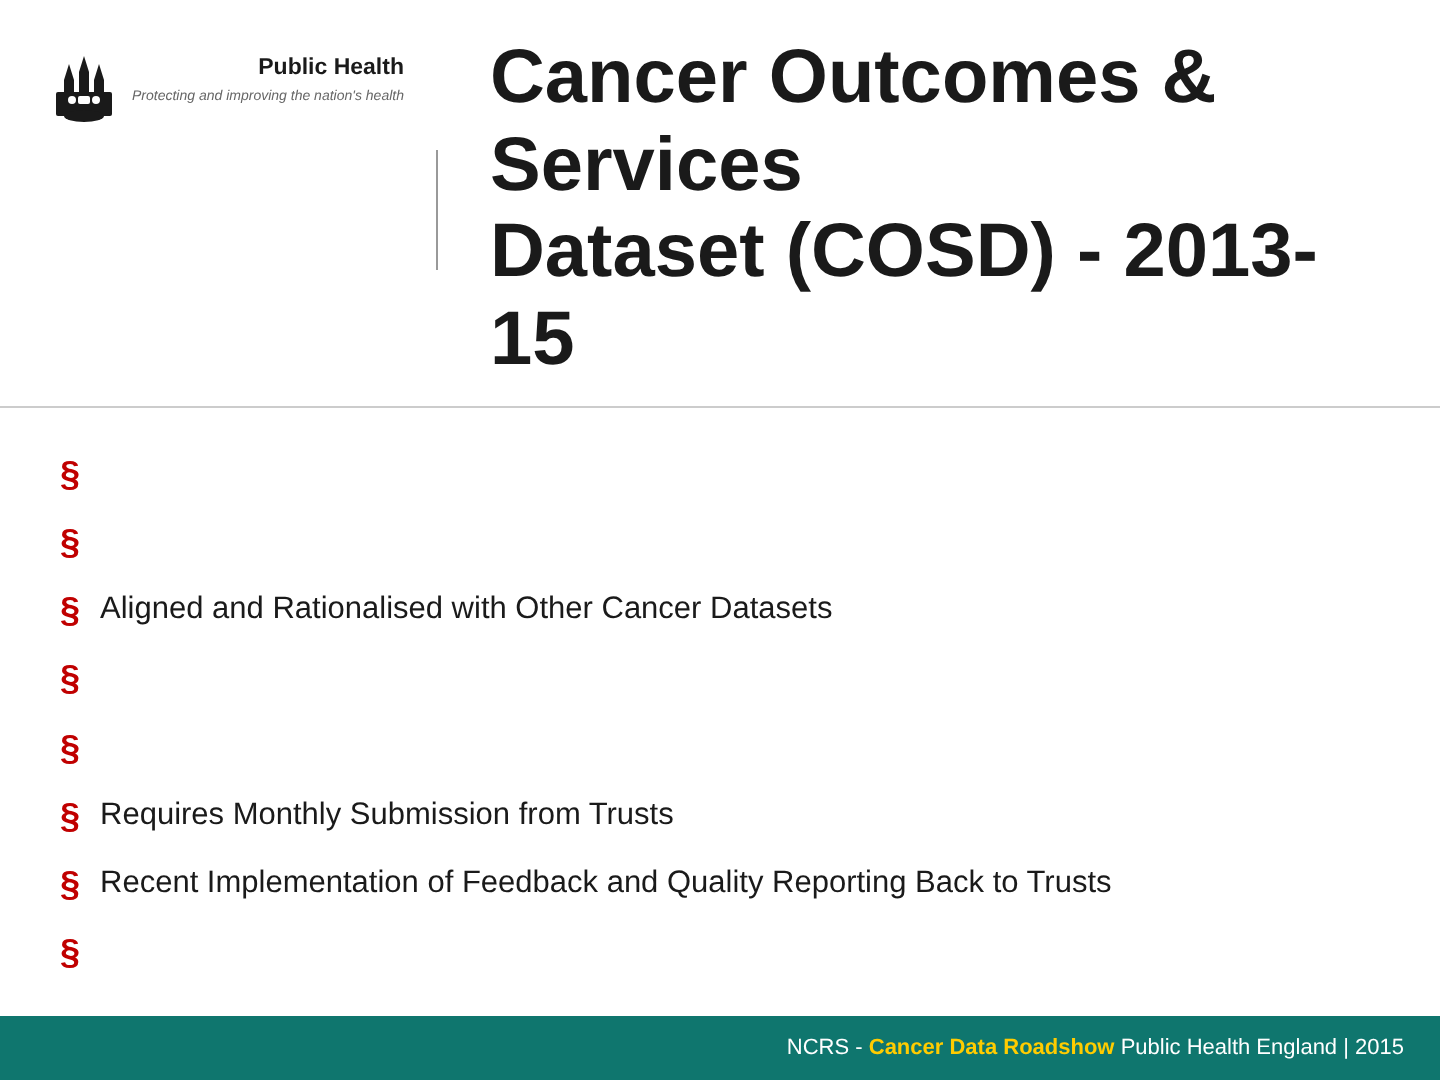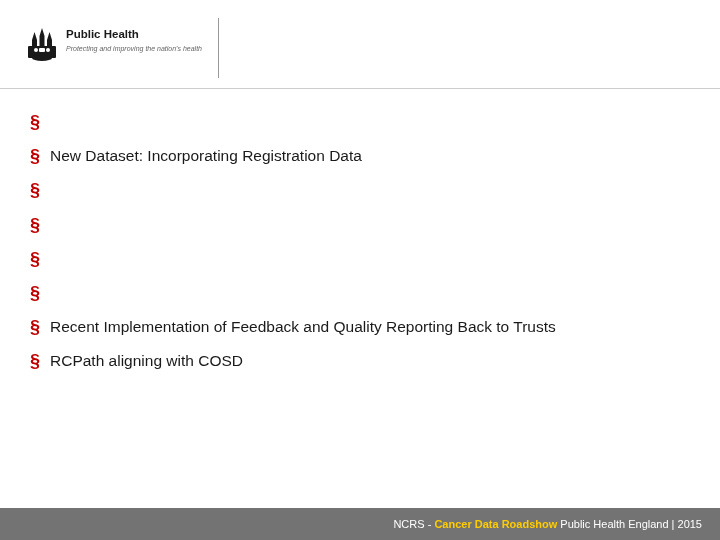--- a/index.html
+++ b/index.html
@@ -66,21 +66,21 @@
       font-weight: bold;
       flex-shrink: 0;
     }
 
     
     .footer {
       position: absolute;
       bottom: 0;
       left: 0;
       right: 0;
-      background: #737373;
+      background: #0f766e;
       height: 32px;
       display: flex;
       align-items: center;
       justify-content: flex-end;
       padding: 0 18px;
     }
 
     .footer-text {
       font-size: 11px;
       color: #fff;
@@ -100,20 +100,21 @@
     }
 
     .phe-crest {
       width: 36px;
       height: 44px;
     }
 
     .phe-name-block {
       display: flex;
       flex-direction: column;
+      align-items: flex-end;
     }
 
     .phe-name-line1 {
       font-size: 11.5px;
       font-weight: bold;
       color: #1a1a1a;
       line-height: 1.2;
     }
 
     .phe-tagline-line {
@@ -159,50 +160,56 @@
       </svg>
 
       <div class="phe-name-block">
         <span class="phe-name-line1">Public Health</span>
         <span class="phe-tagline-line">Protecting and improving the nation's health</span>
       </div>
     </div>
 
     <div class="header-divider"></div>
 
+    <div class="title-area">
+      <div class="main-title">
+        <span>Cancer Outcomes &amp; Services</span><br>
+        <span>Dataset (COSD) -  2013-15</span>
+      </div>
+    </div>
   </div>
 
   <div class="content">
     <ul class="bullet-list">
     <li>
           <span class="bullet-marker">§</span>
         </li>
         <li>
           <span class="bullet-marker">§</span>
-          <span>New Dataset: Incorporating Registration Data</span>
-        </li>
-        <li>
-          <span class="bullet-marker">§</span>
-        </li>
-        <li>
-          <span class="bullet-marker">§</span>
-        </li>
-        <li>
-          <span class="bullet-marker">§</span>
-        </li>
-        <li>
-          <span class="bullet-marker">§</span>
+        </li>
+        <li>
+          <span class="bullet-marker">§</span>
+          <span>Aligned and Rationalised with Other Cancer Datasets</span>
+        </li>
+        <li>
+          <span class="bullet-marker">§</span>
+        </li>
+        <li>
+          <span class="bullet-marker">§</span>
+        </li>
+        <li>
+          <span class="bullet-marker">§</span>
+          <span>Requires Monthly Submission from Trusts</span>
         </li>
         <li>
           <span class="bullet-marker">§</span>
           <span>Recent Implementation of Feedback and Quality Reporting Back to Trusts</span>
         </li>
         <li>
           <span class="bullet-marker">§</span>
-          <span>RCPath aligning with COSD</span>
         </li>
       </ul>
   </div>
 
   <div class="footer">
     <span class="footer-text">
       <span>NCRS -</span>
       <span class="footer-highlight"> Cancer Data Roadshow</span>
       <span>  Public Health England | 2015</span>
     </span>

